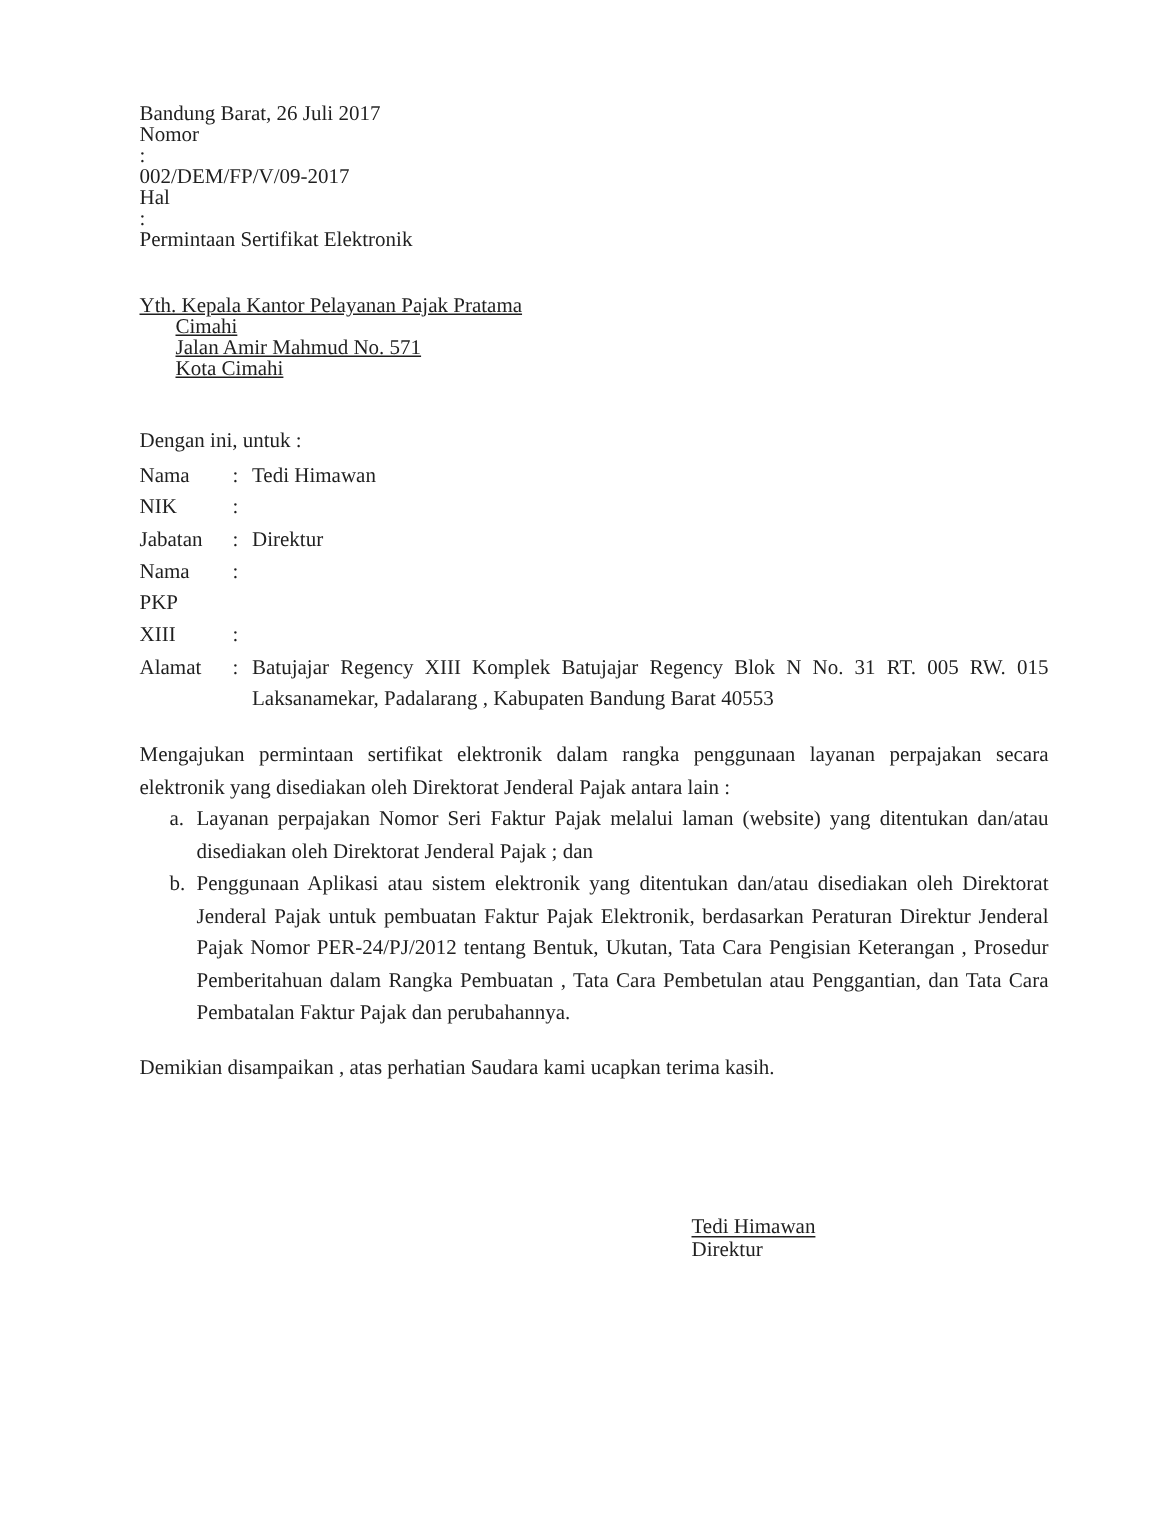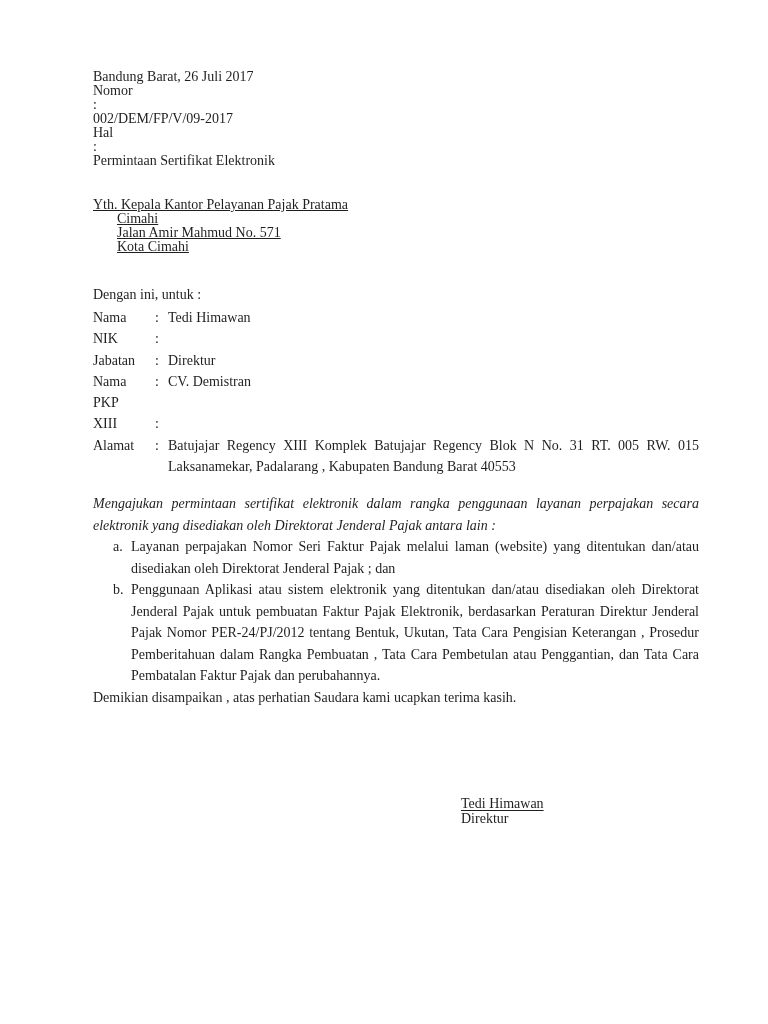--- a/index.html
+++ b/index.html
@@ -54,32 +54,32 @@
   }
   .id-label { width: 62px; flex-shrink: 0; }
   .id-colon { width: 13px; flex-shrink: 0; }
   .id-value { flex: 1; text-align: justify; }
 
   
   .body-intro {
     margin-top: 16px;
     line-height: 21.5px;
     text-align: justify;
-    font-style: italic;
   }
   .letter-list { margin: 0; }
   .list-item {
     display: flex;
     padding-left: 20px;
     line-height: 21.5px;
   }
   .list-marker { width: 18px; flex-shrink: 0; }
   .list-text { flex: 1; text-align: justify; }
 
   .closing {
+    margin-top: 15px;
     line-height: 21.5px;
   }
 
   
   .signature {
     margin-top: 28px;
     margin-left: 368px;
   }
   .sig-heading { line-height: 15px; }
   .sig-name {
@@ -130,21 +130,20 @@
       <span class="id-colon">:</span>
     </div>
     <div class="id-row">
       <span class="id-label">Jabatan</span>
       <span class="id-colon">:</span>
       <span class="id-value">Direktur</span>
     </div>
     <div class="id-row">
       <span class="id-label">Nama PKP</span>
       <span class="id-colon">:</span>
-      <span class="id-value">CV. Demistran</span>
     </div>
     <div class="id-row">
       <span class="id-label">XIII</span>
       <span class="id-colon">:</span>
     </div>
     <div class="id-row">
       <span class="id-label">Alamat</span>
       <span class="id-colon">:</span>
       <span class="id-value">Batujajar Regency XIII Komplek Batujajar Regency Blok N No. 31 RT. 005 RW. 015 Laksanamekar, Padalarang , Kabupaten Bandung Barat 40553</span>
     </div>

